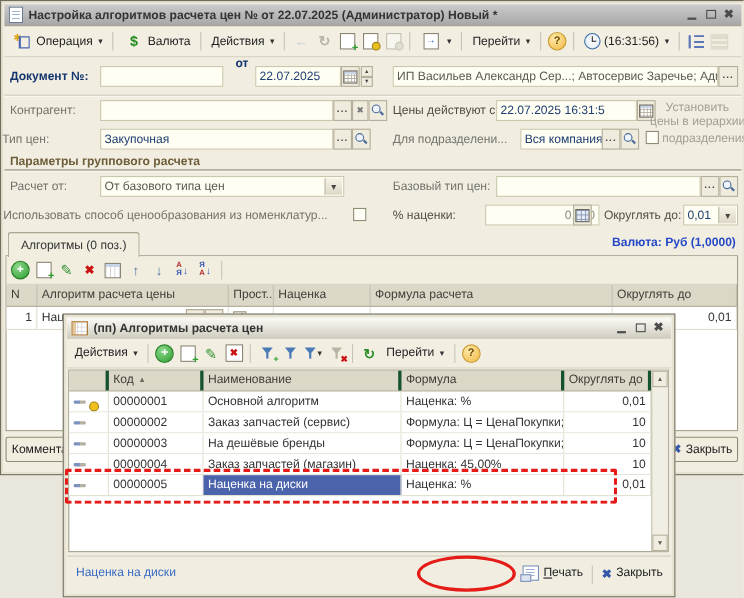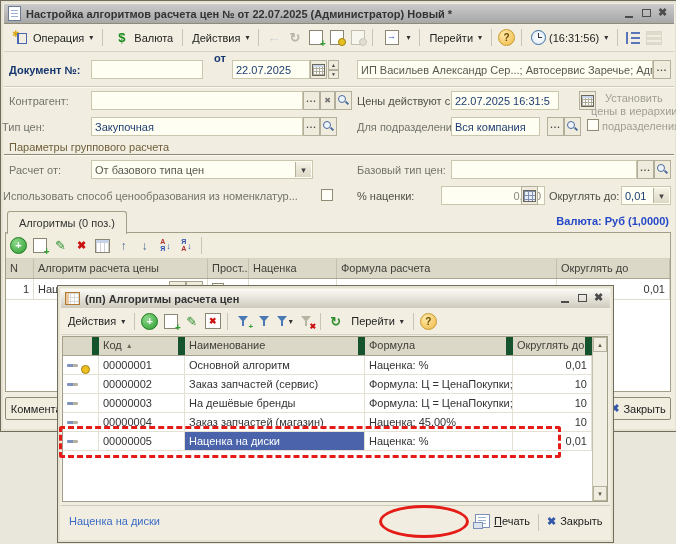--- a/index.html
+++ b/index.html
@@ -119,21 +119,21 @@
                border-left:1px solid #b3af9a;display:flex;align-items:center;justify-content:center}
   .combo-arrow::after{content:"▾";font-size:9px;color:#444}
   .spin{position:absolute;width:11px;height:19px;display:flex;flex-direction:column}
   .spin span{flex:1;background:#efecdd;border:1px solid #b3af9a;display:flex;align-items:center;justify-content:center;font-size:5px;color:#444}
   .spin span:first-child::after{content:"▲"}
   .spin span:last-child::after{content:"▼"}
   .cb{position:absolute;width:12px;height:12px;background:#fffef6;border:1px solid #8f8b74;box-sizing:border-box;
       display:flex;align-items:center;justify-content:center;font-size:10px;color:#222}
   .cb.checked::after{content:"✔";margin-top:-2px}
   .hline{position:absolute;height:1px;background:#cfcbb9;box-shadow:0 1px 0 #fbfaf3}
-  .section-title{position:absolute;font-weight:normal;color:#6d5d39}
+  .section-title{position:absolute;font-weight:bold;color:#6d5d39}
   .push{position:absolute;height:23px;background:#f1eee0;border:1px solid #8f8b74;border-radius:2px;box-sizing:border-box;
         display:flex;align-items:center;justify-content:center;gap:4px;color:#222}
   
   .panel{position:absolute;left:4px;top:231px;width:666px;height:160px;border:1px solid #a29e88;background:#fff;box-sizing:border-box}
   .ptoolbar{height:25px;background:#f1eee0;border-bottom:1px solid #d7d3c1;display:flex;align-items:center;gap:2px;padding:0 3px}
   .grid-head{display:flex;height:20px;background:#dcd8c8;border-bottom:1px solid #a9a591;box-sizing:border-box}
   .grid-head .hc{border-right:1px solid #c3bfae;padding:3px 4px 0 4px;box-sizing:border-box;color:#3f3f38;overflow:hidden;white-space:nowrap}
   .grid-row{display:flex;height:21px;border-bottom:1px solid #e0ddd0;box-sizing:border-box;background:#fff}
   .grid-row .gc{border-right:1px solid #e0ddd0;padding:0 4px;box-sizing:border-box;display:flex;align-items:center;
                 overflow:hidden;white-space:nowrap;position:relative}
@@ -144,21 +144,21 @@
   .cellbtn.ell::after{content:"...";margin-top:-4px;font-weight:bold}
   .cellbtn.xcl::after{content:"✖";font-size:8px;color:#777}
   .tab{position:absolute;left:6px;top:210px;width:118px;height:22px;background:#f1eee0;border:1px solid #a29e88;
        border-bottom:none;border-radius:3px 3px 0 0;display:flex;align-items:center;justify-content:center;z-index:2;color:#333}
   .curinfo{position:absolute;right:8px;top:214px;font-weight:bold;color:#2447c8}
   
   .dtable{position:absolute;left:4px;top:50px;width:546px;height:166px;border:1px solid #a29e88;background:#fff;box-sizing:border-box}
   .dc-state{width:36px;flex:0 0 36px}.dc-code{width:86px;flex:0 0 86px}.dc-name{width:180px;flex:0 0 180px}
   .dc-formula{width:148px;flex:0 0 148px}.dc-round{flex:1}
   .dhead{display:flex;height:19px;background:#dcd8c8;border-bottom:1px solid #a9a591;box-sizing:border-box;margin-right:15px}
-  .dhead .hc{border-right:7px solid #14532d;padding:2px 16px 0 4px;box-sizing:border-box;color:#3f3f38;overflow:hidden;white-space:nowrap}
+  .dhead .hc{border-right:3px solid #14532d;padding:2px 16px 0 4px;box-sizing:border-box;color:#3f3f38;overflow:hidden;white-space:nowrap}
   .drow{display:flex;height:19px;border-bottom:1px solid #e4e1d4;box-sizing:border-box;margin-right:15px;background:#fff}
   .drow .dc{border-right:1px solid #e4e1d4;padding:0 4px;box-sizing:border-box;display:flex;align-items:center;
             overflow:hidden;white-space:nowrap;position:relative}
   .drow .dc.num{justify-content:flex-end}
   .dc.sel{background:#4a63ab;color:#fff}
   .state-bar{width:11px;height:3px;background:linear-gradient(90deg,#7d92bd 55%,#b4b0a2 55%);border-radius:1px}
   .default-dot{position:absolute;left:18px;top:9px;width:7px;height:7px;border-radius:50%;background:#f0c020;border:1px solid #a08010}
   .sortmark{display:inline-block;margin-left:4px;font-size:7px;color:#6a6a5a;transform:translateY(-1px)}
   .sortmark::after{content:"▲"}
   .vsb{position:absolute;right:0;top:0;bottom:0;width:15px;background:#f1efe4;border-left:1px solid #c6c2b0;box-sizing:border-box}
@@ -266,37 +266,37 @@
   <div class="hline" style="left:3px;right:3px;top:85px"></div>
 
   <span class="lbl" style="left:8px;top:94px">Контрагент:</span>
   <div class="fld" style="left:90px;top:90px;width:212px"></div>
   <div class="sbtn ell" style="left:302px;top:90px;width:17px"></div>
   <div class="sbtn xcl" style="left:319px;top:90px;width:15px"></div>
   <div class="sbtn" style="left:334px;top:90px;width:17px">
       <span class="ic-mag"></span>
     </div>
   <span class="lbl dark" style="left:356px;top:94px">Цены действуют с :</span>
-  <div class="fld" style="left:450px;top:90px;width:108px">22.07.2025 16:31:5</div>
+  <div class="fld" style="left:450px;top:90px;width:128px">22.07.2025 16:31:5</div>
   <div class="sbtn" style="left:578px;top:90px;width:17px">
       <span class="ic-cal"></span>
     </div>
   <span class="lbl" style="left:604px;top:91px;color:#a09f93">Установить</span>
   <span class="lbl" style="left:590px;top:104px;color:#a09f93">цены в иерархии</span>
   <div class="cb" style="left:586px;top:118px"></div>
   <span class="lbl" style="left:601px;top:119px;color:#a09f93">подразделения</span>
 
   <span class="lbl" style="left:1px;top:120px">Тип цен:</span>
   <div class="fld" style="left:90px;top:116px;width:212px">Закупочная</div>
   <div class="sbtn ell" style="left:302px;top:116px;width:17px"></div>
   <div class="sbtn" style="left:319px;top:116px;width:17px">
       <span class="ic-mag"></span>
     </div>
   <span class="lbl" style="left:356px;top:120px">Для подразделени...</span>
-  <div class="fld" style="left:450px;top:116px;width:89px">Вся компания</div>
+  <div class="fld" style="left:472px;top:116px;width:89px">Вся компания</div>
   <div class="sbtn ell" style="left:546px;top:116px;width:17px"></div>
   <div class="sbtn" style="left:563px;top:116px;width:17px">
       <span class="ic-mag"></span>
     </div>
 
   <span class="section-title" style="left:8px;top:140px">Параметры группового расчета</span>
   <div class="hline" style="left:3px;right:3px;top:153px;background:#8e8971"></div>
 
   <span class="lbl" style="left:8px;top:163px">Расчет от:</span>
   <div class="fld" style="left:90px;top:159px;width:222px;color:#5a5a52">

